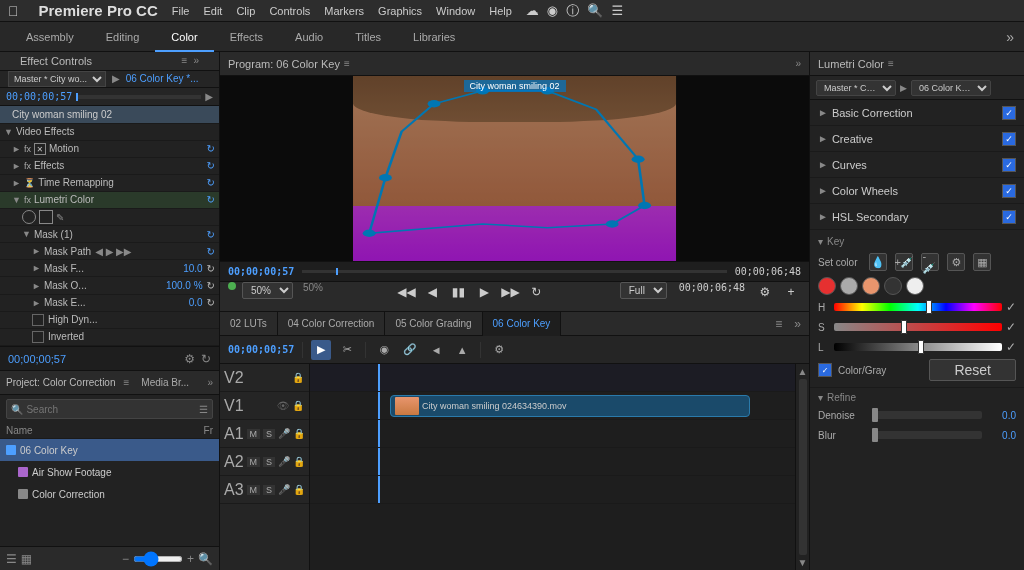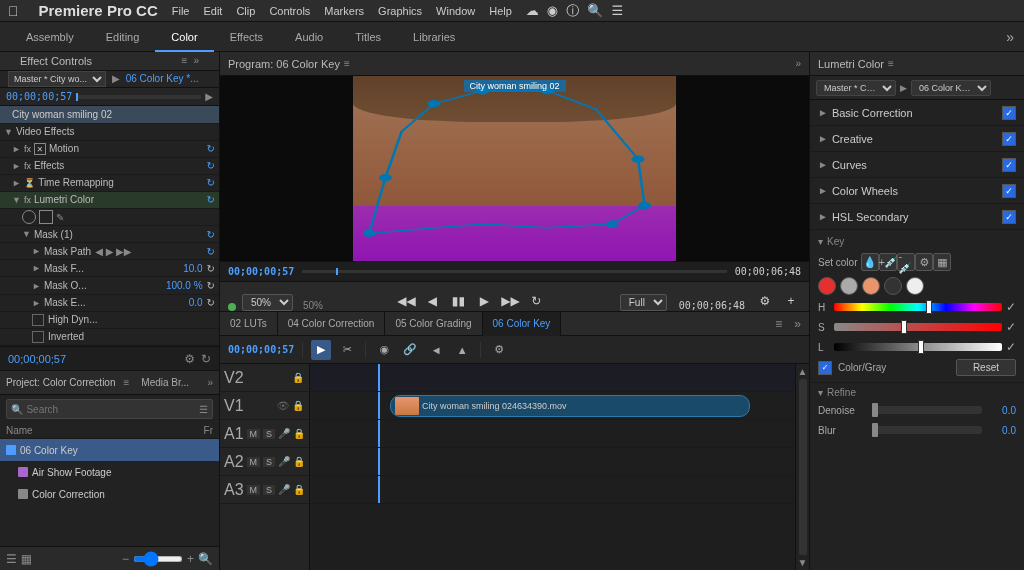--- a/index.html
+++ b/index.html
@@ -52,21 +52,21 @@
     .footer-icon { font-size: 12px; color: #888; cursor: pointer; }
 
     
     .center-panel { flex: 1; display: flex; flex-direction: column; }
 
     
     .program-monitor { height: 260px; background: #1a1a1a; border-bottom: 1px solid #111; display: flex; flex-direction: column; }
     .monitor-header { height: 24px; background: #2a2a2a; display: flex; align-items: center; padding: 0 8px; border-bottom: 1px solid #111; font-size: 11px; color: #bbb; }
     .monitor-video { flex: 1; background: #000; position: relative; overflow: hidden; }
 
-    .monitor-controls { height: 30px; background: #2a2a2a; display: flex; align-items: flex-end; padding: 0 8px; gap: 6px; border-top: 1px solid #111; }
+    .monitor-controls { height: 30px; background: #2a2a2a; display: flex; align-items: flex-start; padding: 0 8px; gap: 6px; border-top: 1px solid #111; }
     .monitor-btn { width: 20px; height: 20px; background: none; border: none; color: #ccc; cursor: pointer; font-size: 12px; display: flex; align-items: center; justify-content: center; }
     .record-dot { width: 8px; height: 8px; background: #4caf50; border-radius: 50%; }
     .monitor-dropdown { background: #333; border: 1px solid #555; color: #ccc; font-size: 10px; padding: 1px 4px; border-radius: 2px; cursor: pointer; }
 
     
     .timeline-panel { flex: 1; background: #1e1e1e; display: flex; flex-direction: column; }
     .timeline-header { height: 24px; background: #2a2a2a; display: flex; align-items: center; border-bottom: 1px solid #111; }
     .timeline-tab { padding: 0 10px; height: 24px; line-height: 24px; font-size: 10px; color: #aaa; cursor: pointer; border-right: 1px solid #111; }
     .timeline-tab.active { background: #1e1e1e; color: #fff; }
     .timeline-tab.active-seq { color: #4d9fff; }
@@ -75,58 +75,58 @@
     .timeline-toolbar { height: 28px; background: #252525; display: flex; align-items: center; padding: 0 8px; gap: 6px; border-bottom: 1px solid #111; }
     .tl-btn { width: 20px; height: 20px; background: none; border: none; color: #aaa; cursor: pointer; font-size: 11px; display: flex; align-items: center; justify-content: center; border-radius: 2px; }
     .tl-btn.active { background: #3a5a8a; color: #fff; }
     .tl-sep { width: 1px; height: 16px; background: #333; margin: 0 2px; }
 
     .tl-tracks { flex: 1; position: relative; overflow: hidden; }
     .tl-ruler { height: 20px; background: #1e1e1e; border-bottom: 1px solid #333; display: flex; align-items: center; padding: 0 4px; font-size: 9px; color: #888; gap: 40px; }
     .tl-track-row { height: 28px; border-bottom: 1px solid #1a1a1a; position: relative; background: #1e1e1e; }
     .tl-track-row.v2 { background: #1c1c24; }
     .tl-playhead { position: absolute; top: 0; bottom: 0; width: 2px; background: #4d9fff; left: 68px; z-index: 10; }
-    .tl-clip { position: absolute; top: 3px; height: 22px; background: #1a4a6a; border: 1px solid #2a7aaa; border-radius: 10px; display: flex; align-items: center; padding: 0 4px; font-size: 9px; color: #ccc; overflow: hidden; cursor: pointer; }
+    .tl-clip { position: absolute; top: 3px; height: 22px; background: #1a4a6a; border: 1px solid #2a7aaa; border-radius: 4px; display: flex; align-items: center; padding: 0 4px; font-size: 9px; color: #ccc; overflow: hidden; cursor: pointer; }
     .tl-clip-thumb { width: 24px; height: 18px; background: linear-gradient(90deg, #c87941 0%, #e8956d 100%); border-radius: 1px; margin-right: 3px; overflow: hidden; }
     .tl-clip-thumb-face { width: 100%; height: 100%; background: linear-gradient(180deg, #e8956d 0%, #c87941 100%); }
 
     
     .right-panel { width: 215px; background: #222; border-left: 1px solid #111; display: flex; flex-direction: column; overflow: hidden; }
     .lc-header { height: 24px; background: #2a2a2a; display: flex; align-items: center; padding: 0 8px; border-bottom: 1px solid #111; font-size: 11px; color: #bbb; }
     .lc-subheader { height: 24px; background: #252525; display: flex; align-items: center; padding: 0 6px; border-bottom: 1px solid #111; gap: 4px; font-size: 10px; color: #aaa; }
     .lc-dropdown { background: #333; border: 1px solid #444; color: #ccc; font-size: 9px; padding: 1px 3px; border-radius: 2px; max-width: 80px; overflow: hidden; text-overflow: ellipsis; white-space: nowrap; }
 
     .lc-section { display: flex; align-items: center; padding: 0 8px; height: 26px; border-bottom: 1px solid #1a1a1a; cursor: pointer; }
     .lc-section-label { font-size: 11px; color: #ccc; flex: 1; }
     .lc-check { width: 14px; height: 14px; border: 1px solid #555; background: #2a6ae0; display: flex; align-items: center; justify-content: center; color: #fff; font-size: 9px; }
     .lc-check.active { background: #2a6ae0; }
 
     .lc-key-section { padding: 6px 8px; border-bottom: 1px solid #1a1a1a; }
     .lc-key-title { font-size: 10px; color: #888; margin-bottom: 6px; display: flex; align-items: center; }
     .lc-key-title::before { content: "▾"; margin-right: 4px; }
-    .set-color-row { display: flex; align-items: center; gap: 0; margin-bottom: 6px; }
+    .set-color-row { display: flex; align-items: center; gap: 8px; margin-bottom: 6px; }
     .set-color-label { font-size: 10px; color: #aaa; margin-right: 4px; }
     .color-swatch { width: 18px; height: 18px; border-radius: 50%; border: 1px solid #555; cursor: pointer; }
     .eyedropper-btn { width: 18px; height: 18px; background: #333; border: 1px solid #555; border-radius: 2px; cursor: pointer; display: flex; align-items: center; justify-content: center; font-size: 11px; color: #aaa; }
 
     .color-swatches-row { display: flex; align-items: center; gap: 4px; margin-bottom: 4px; }
 
     .hsl-row { display: flex; align-items: center; gap: 4px; margin-bottom: 4px; height: 16px; }
     .hsl-label { width: 12px; font-size: 10px; color: #aaa; }
     .hsl-slider-track { flex: 1; height: 8px; border-radius: 2px; position: relative; }
     .hsl-h { background: linear-gradient(90deg, #f00, #ff0, #0f0, #0ff, #00f, #f0f, #f00); }
     .hsl-s { background: linear-gradient(90deg, #888, #f00); }
     .hsl-l { background: linear-gradient(90deg, #000, #888, #fff); }
     .hsl-thumb { position: absolute; top: -3px; width: 6px; height: 14px; background: #fff; border: 1px solid #333; border-radius: 1px; }
     .hsl-checkmark { font-size: 12px; color: #aaa; cursor: pointer; }
 
     .color-gray-row { display: flex; align-items: center; gap: 6px; margin-top: 4px; }
     .cg-checkbox { width: 14px; height: 14px; border: 1px solid #555; background: #2a6ae0; display: flex; align-items: center; justify-content: center; color: #fff; font-size: 8px; }
     .cg-label { font-size: 10px; color: #aaa; flex: 1; }
-    .reset-btn { background: #333; border: 1px solid #555; color: #ccc; font-size: 10px; padding: 2px 16px; border-radius: 2px; cursor: pointer; }
+    .reset-btn { background: #333; border: 1px solid #555; color: #ccc; font-size: 14px; padding: 2px 24px; border-radius: 2px; cursor: pointer; }
 
     .lc-refine-section { padding: 4px 8px; }
     .lc-refine-title { font-size: 10px; color: #888; margin-bottom: 4px; display: flex; align-items: center; }
     .lc-refine-title::before { content: "▾"; margin-right: 4px; }
     .refine-row { display: flex; align-items: center; gap: 4px; margin-bottom: 4px; height: 16px; }
     .refine-label { width: 50px; font-size: 10px; color: #aaa; }
     .refine-slider { flex: 1; height: 8px; background: #333; border-radius: 2px; position: relative; }
     .refine-val { width: 30px; text-align: right; font-size: 10px; color: #4d9fff; }
     
     .tl-track-controls { width: 90px; background: #252525; border-right: 1px solid #111; }

